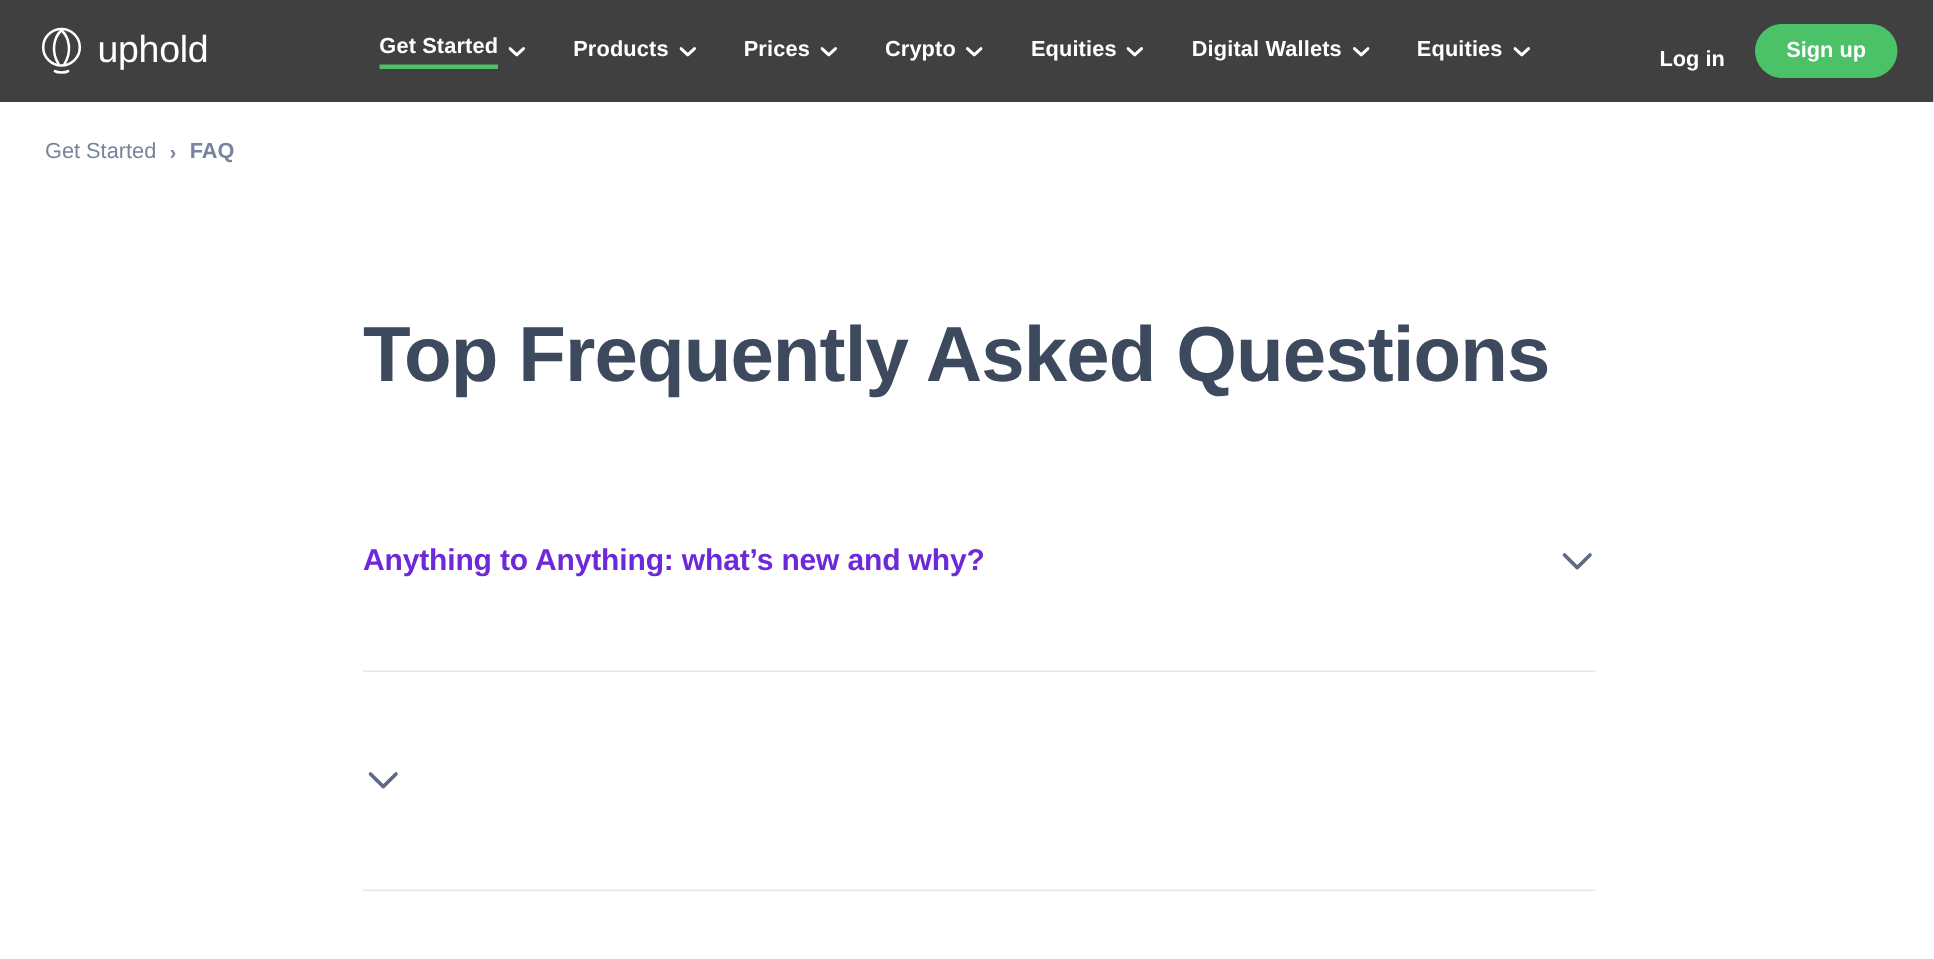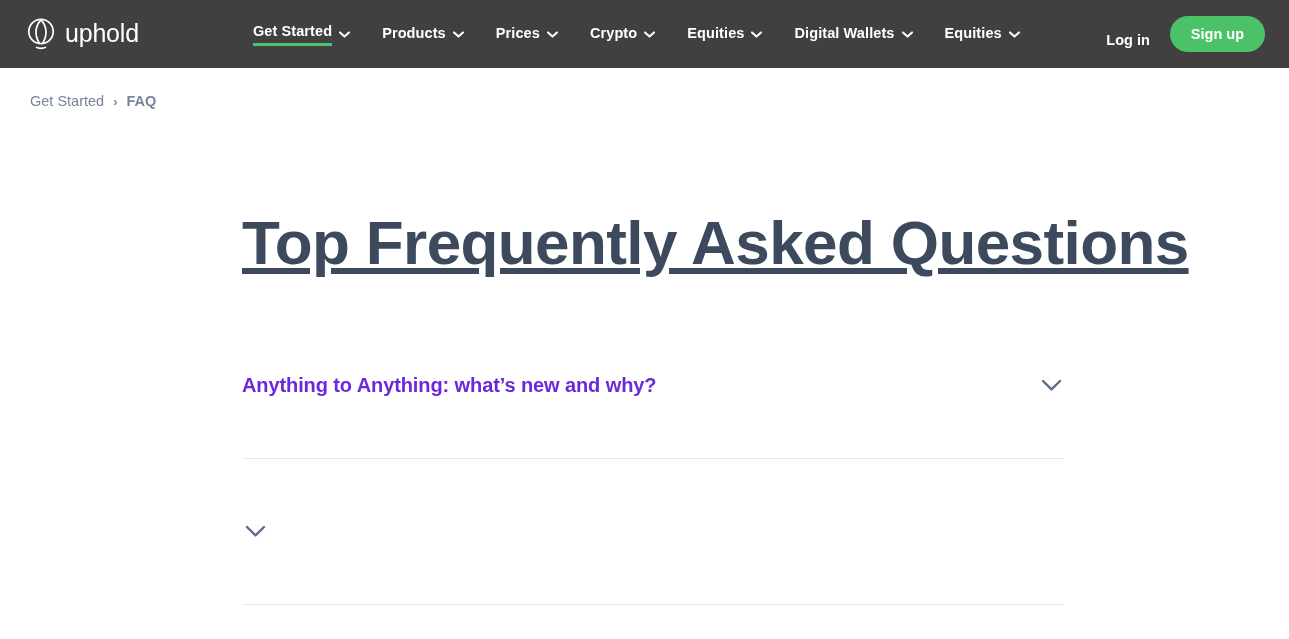--- a/index.html
+++ b/index.html
@@ -144,26 +144,25 @@
   }
 
   
   .main {
     padding-left: 242px;
     padding-right: 30px;
   }
 
   .page-title {
     margin-top: 100px;
-    font-size: 62px;
+    font-size: 52px;
     font-weight: 700;
     color: #3d4a5d;
     letter-spacing: -0.6px;
     line-height: 1.1;
-    text-decoration: underline;
   }
 
   .faq-list {
     margin-top: 84px;
     width: 822px;
   }
 
   .faq-row {
     display: flex;
     align-items: center;

